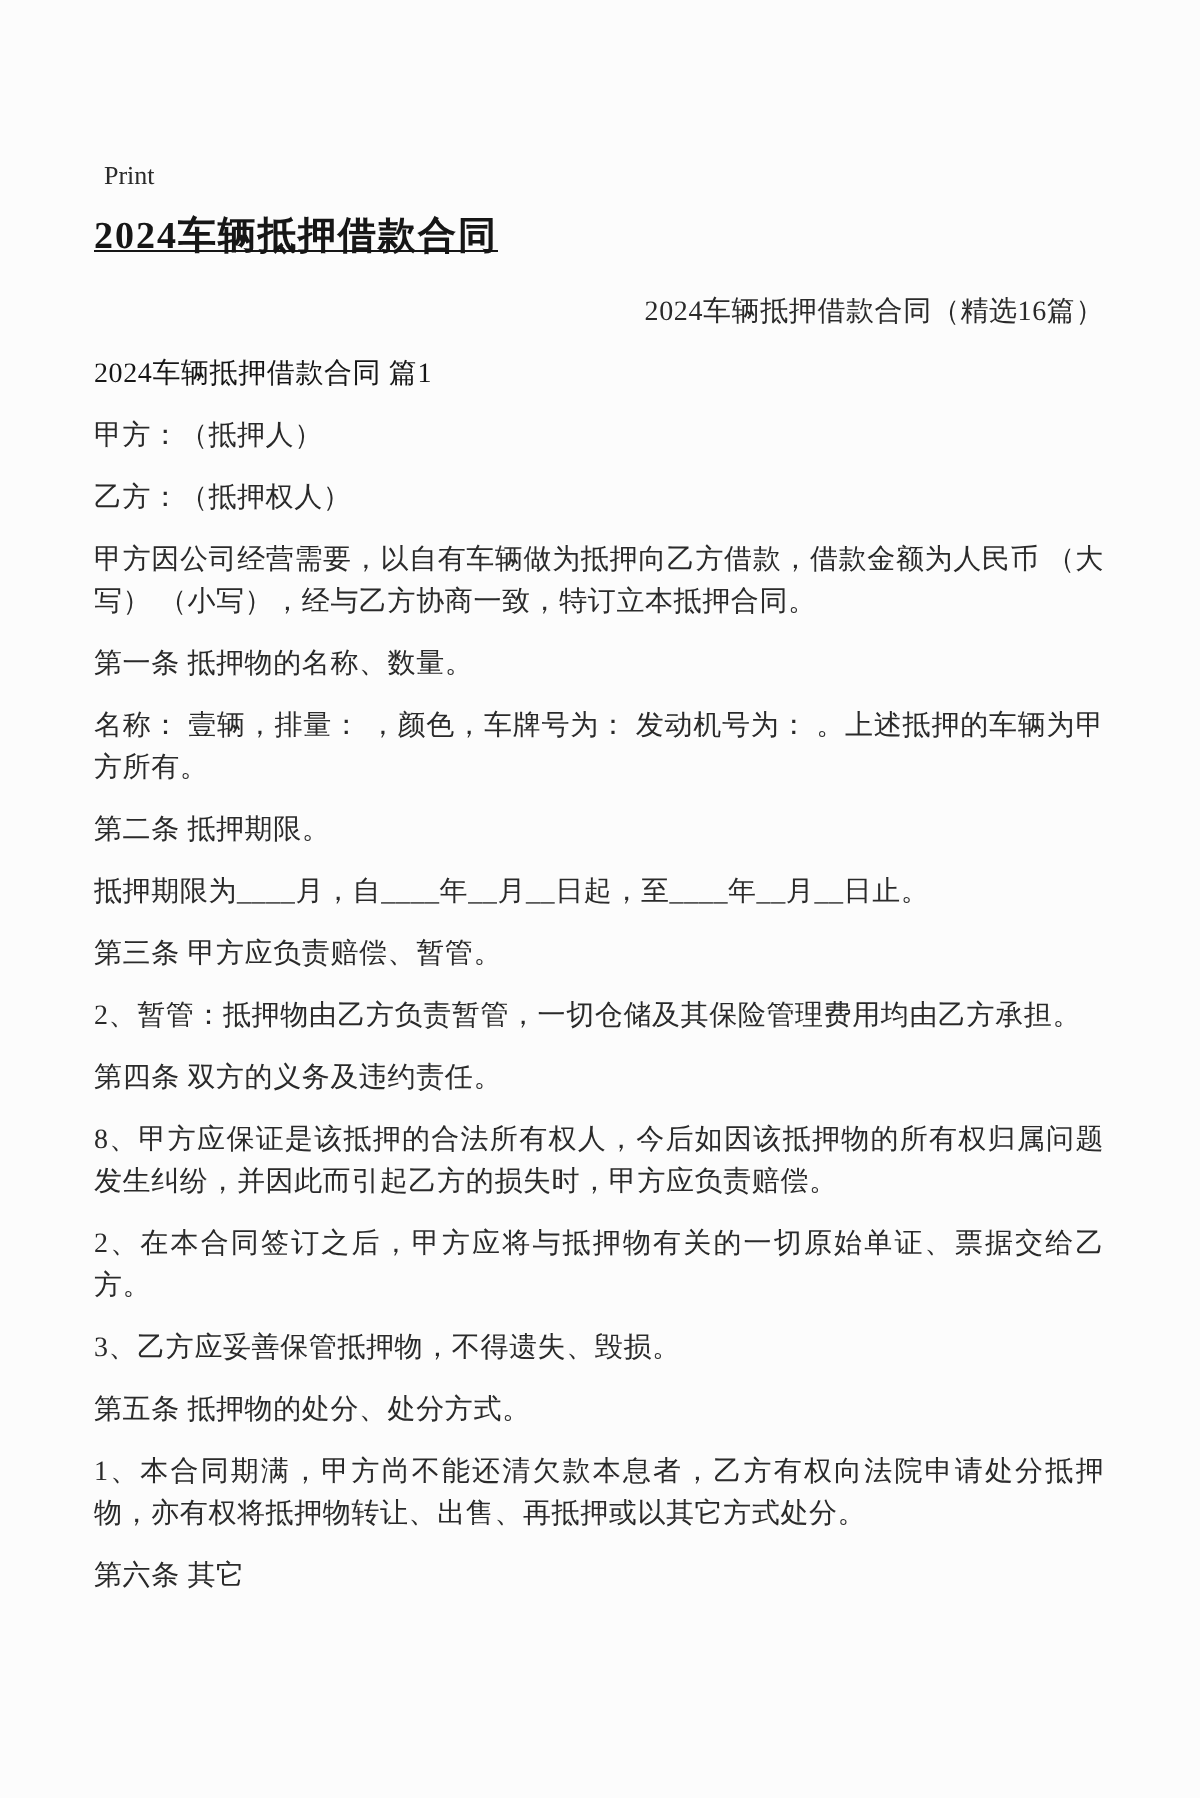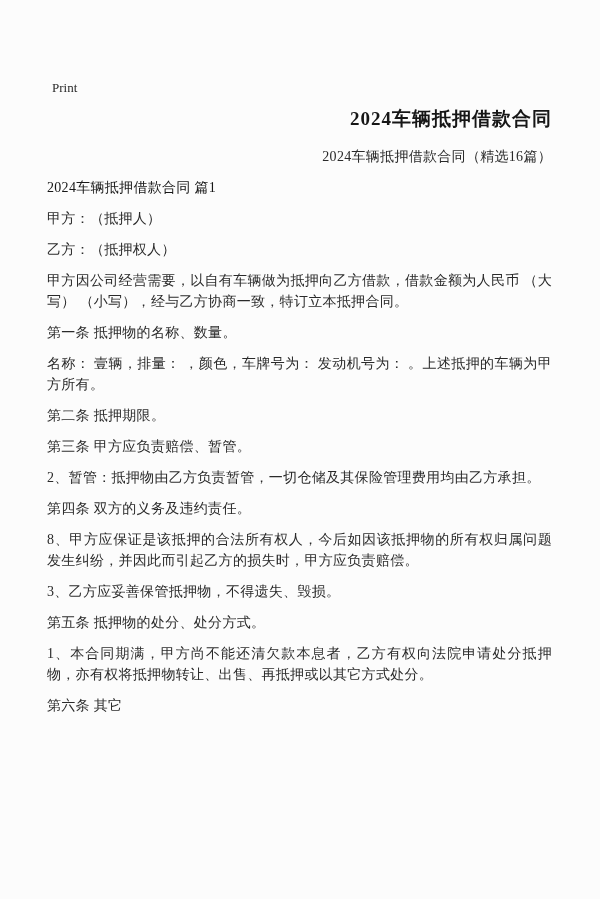--- a/index.html
+++ b/index.html
@@ -27,24 +27,25 @@
     line-height:20px;
     margin:0 0 8px 5px;
     color:var(--text);
     text-decoration:none;
     cursor:pointer;
   }
   .title{
     font-size:19px;
     line-height:26px;
     font-weight:bold;
-    text-align:right;
+    text-align:left;
     color:var(--title);
     letter-spacing:1px;
     margin:0 0 14px 0;
+    text-decoration:underline;
   }
   .subtitle{
     font-size:14px;
     line-height:21px;
     margin:0 0 10px 0;
     letter-spacing:0.3px;
     text-align:right;
   }
   .section-heading{
     font-size:14px;
@@ -75,22 +76,24 @@
 
   <h2 class="section-heading">2024车辆抵押借款合同 篇1</h2>
 
   <div class="body">
       <p>甲方：（抵押人）</p>
       <p>乙方：（抵押权人）</p>
       <p>甲方因公司经营需要，以自有车辆做为抵押向乙方借款，借款金额为人民币 （大写） （小写），经与乙方协商一致，特订立本抵押合同。</p>
       <p>第一条 抵押物的名称、数量。</p>
       <p>名称： 壹辆，排量： ，颜色，车牌号为： 发动机号为： 。上述抵押的车辆为甲方所有。</p>
       <p>第二条 抵押期限。</p>
+      <p>抵押期限为____月，自____年__月__日起，至____年__月__日止。</p>
       <p>第三条 甲方应负责赔偿、暂管。</p>
       <p>2、暂管：抵押物由乙方负责暂管，一切仓储及其保险管理费用均由乙方承担。</p>
       <p>第四条 双方的义务及违约责任。</p>
       <p>8、甲方应保证是该抵押的合法所有权人，今后如因该抵押物的所有权归属问题发生纠纷，并因此而引起乙方的损失时，甲方应负责赔偿。</p>
+      <p>2、在本合同签订之后，甲方应将与抵押物有关的一切原始单证、票据交给乙方。</p>
       <p>3、乙方应妥善保管抵押物，不得遗失、毁损。</p>
       <p>第五条 抵押物的处分、处分方式。</p>
       <p>1、本合同期满，甲方尚不能还清欠款本息者，乙方有权向法院申请处分抵押物，亦有权将抵押物转让、出售、再抵押或以其它方式处分。</p>
       <p>第六条 其它</p>
     </div>
 </div>
 
 </body></html>

